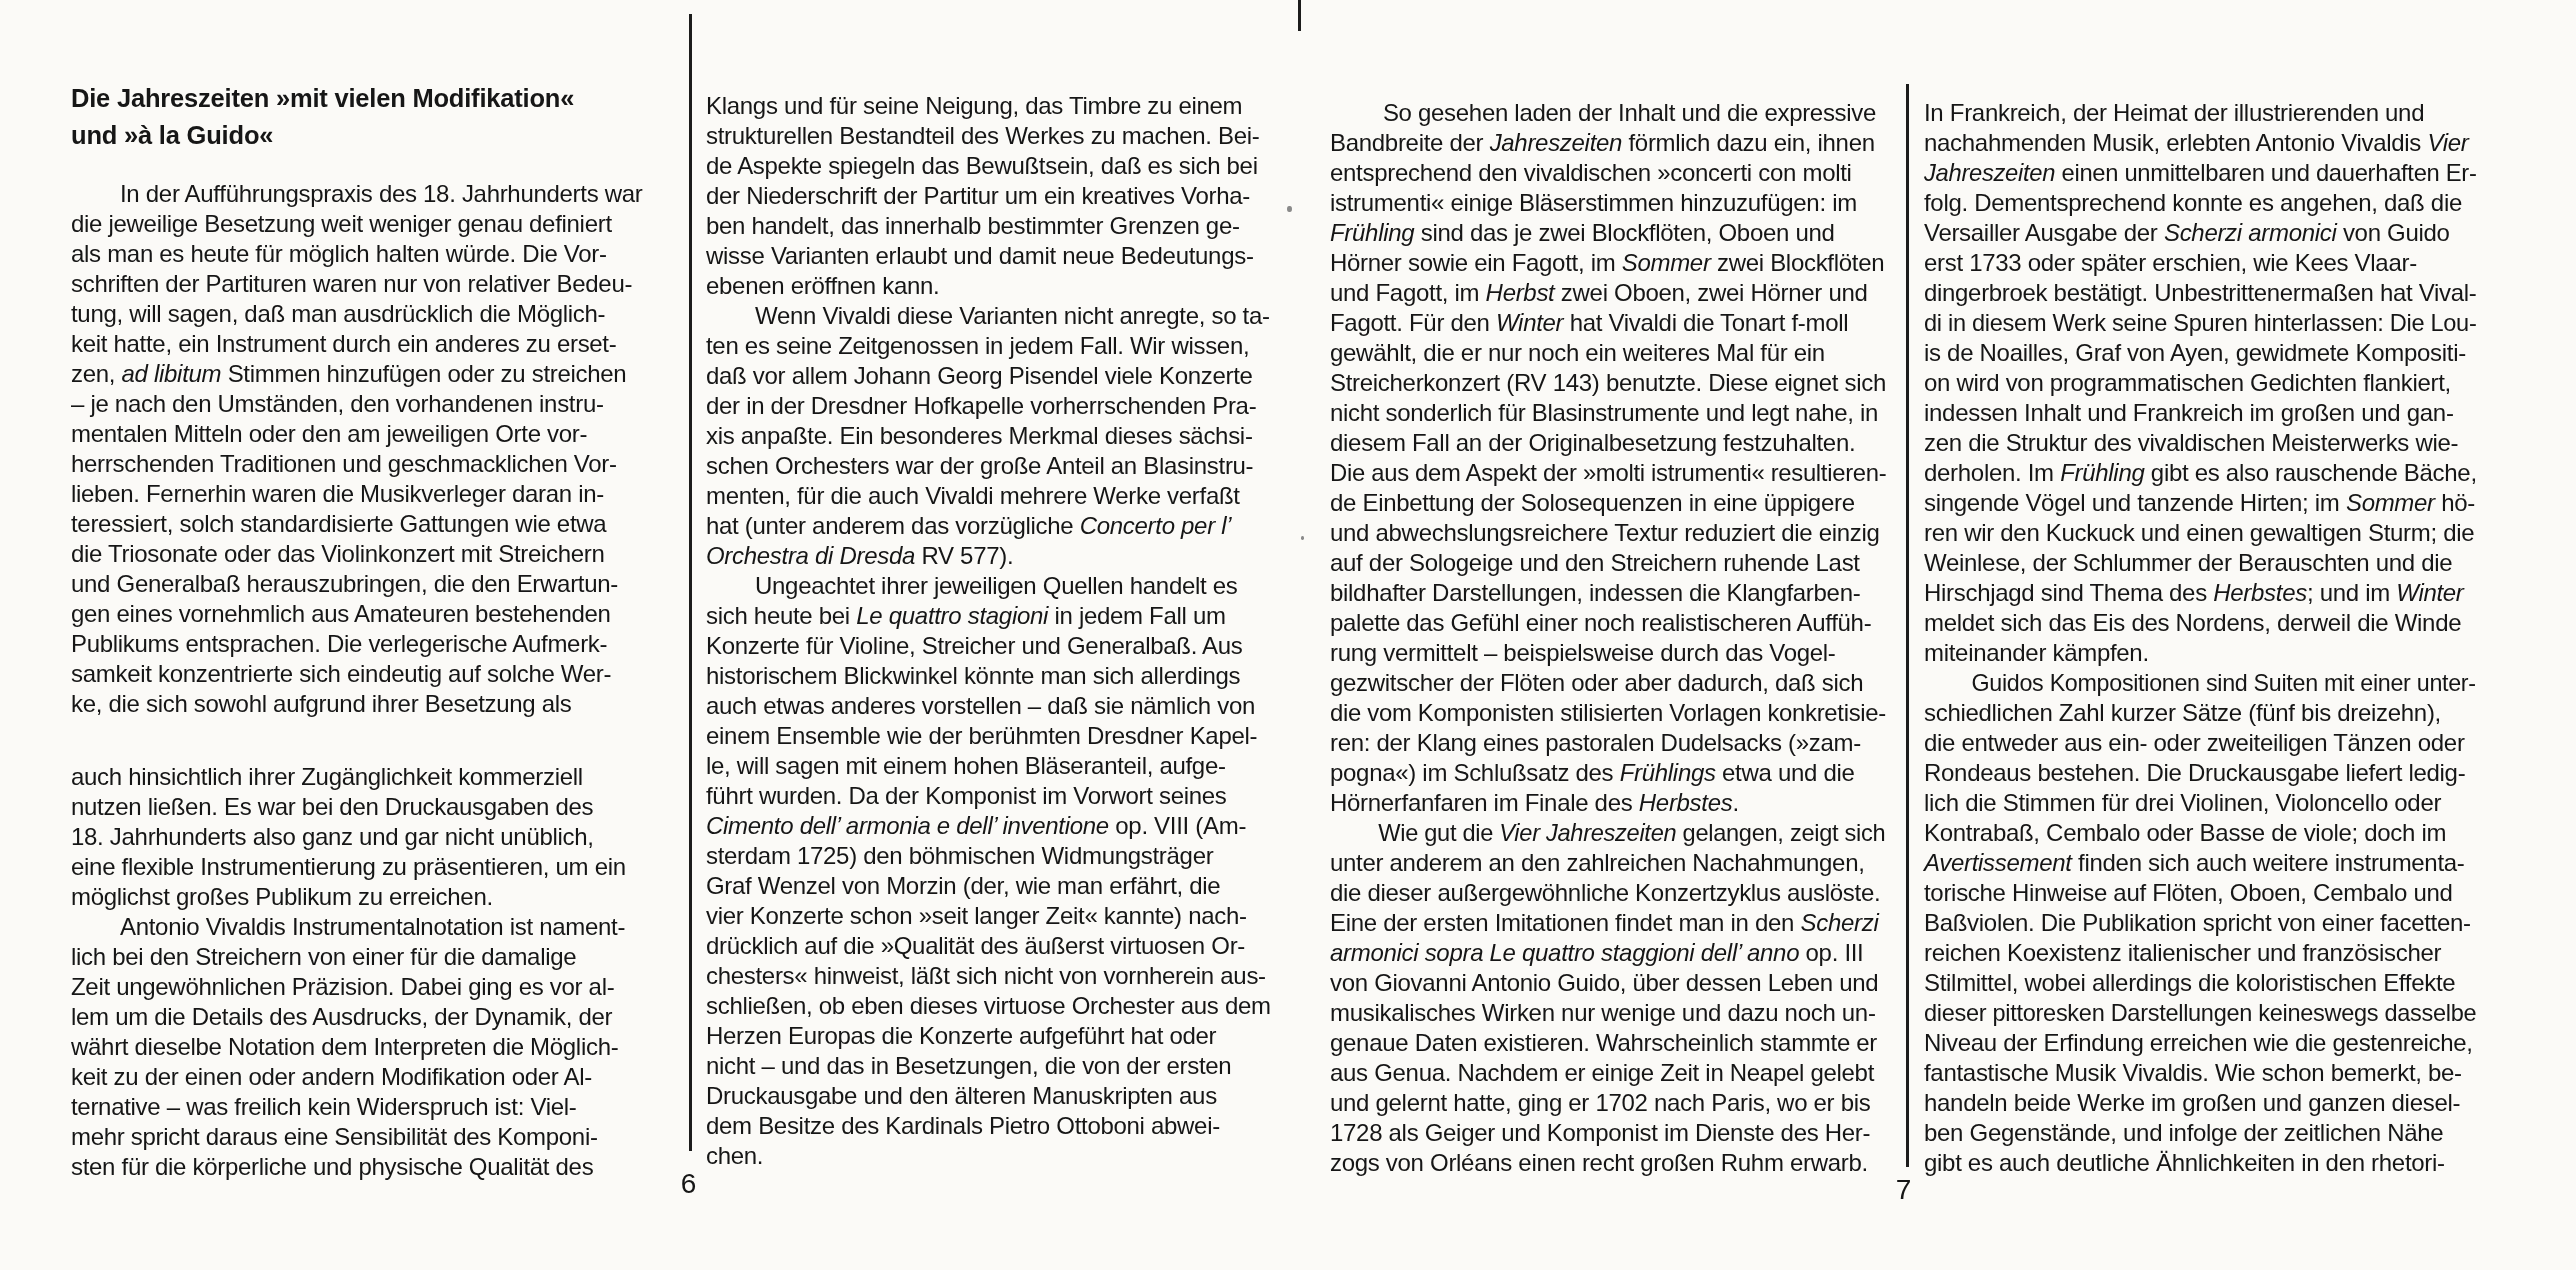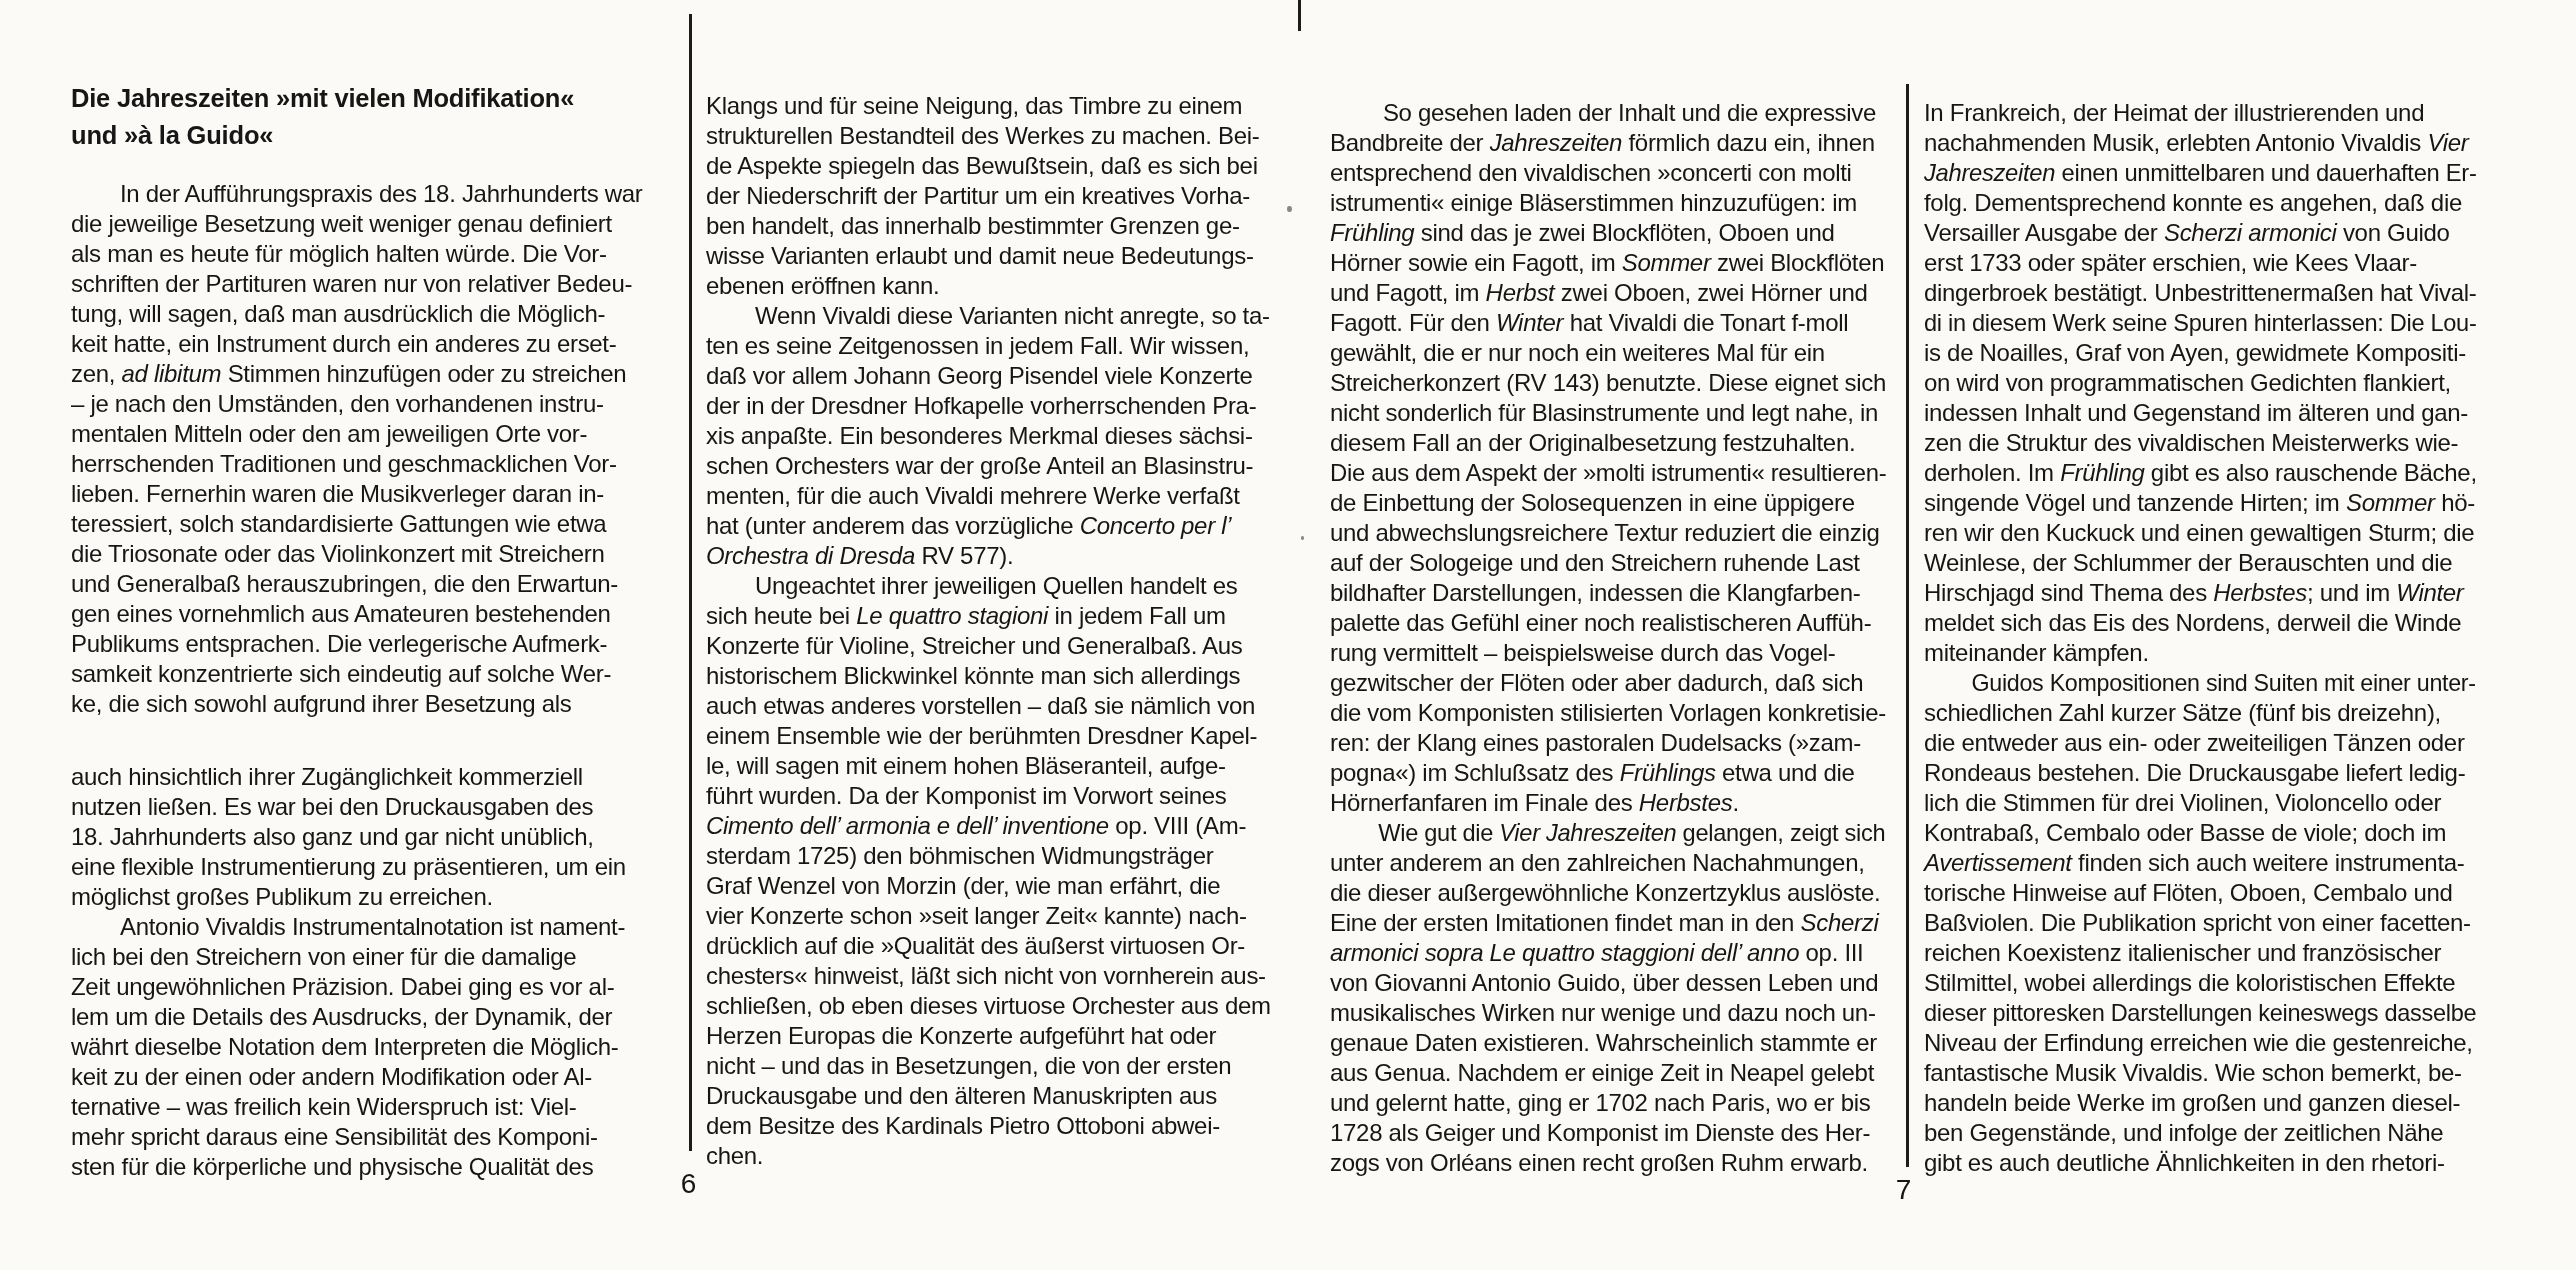--- a/index.html
+++ b/index.html
@@ -171,21 +171,21 @@
       <div class="line" style="word-spacing: 0px;">In Frankreich, der Heimat der illustrierenden und</div>
       <div class="line" style="word-spacing: 0px;">nachahmenden Musik, erlebten Antonio Vivaldis <i>Vier</i></div>
       <div class="line" style="word-spacing: 0px; transform: scaleX(0.990099);"><i>Jahreszeiten</i> einen unmittelbaren und dauerhaften Er-</div>
       <div class="line" style="word-spacing: 0px;">folg. Dementsprechend konnte es angehen, daß die</div>
       <div class="line" style="word-spacing: 0px;">Versailler Ausgabe der <i>Scherzi armonici</i> von Guido</div>
       <div class="line" style="word-spacing: 0px;">erst 1733 oder später erschien, wie Kees Vlaar-</div>
       <div class="line" style="word-spacing: 0px; transform: scaleX(0.998336);">dingerbroek bestätigt. Unbestrittenermaßen hat Vival-</div>
       <div class="line" style="word-spacing: 0px; transform: scaleX(0.981997);">di in diesem Werk seine Spuren hinterlassen: Die Lou-</div>
       <div class="line" style="word-spacing: 0px;">is de Noailles, Graf von Ayen, gewidmete Kompositi-</div>
       <div class="line" style="word-spacing: 0px;">on wird von programmatischen Gedichten flankiert,</div>
-      <div class="line" style="word-spacing: 0px;">indessen Inhalt und Gegenstand im älteren und gan-</div>
+      <div class="line" style="word-spacing: 0px;">indessen Inhalt und Frankreich im großen und gan-</div>
       <div class="line" style="word-spacing: 0px;">zen die Struktur des vivaldischen Meisterwerks wie-</div>
       <div class="line" style="word-spacing: 0px;">derholen. Im <i>Frühling</i> gibt es also rauschende Bäche,</div>
       <div class="line" style="word-spacing: 0px;">singende Vögel und tanzende Hirten; im <i>Sommer</i> hö-</div>
       <div class="line" style="word-spacing: 0px;">ren wir den Kuckuck und einen gewaltigen Sturm; die</div>
       <div class="line" style="word-spacing: 0px;">Weinlese, der Schlummer der Berauschten und die</div>
       <div class="line" style="word-spacing: 0px;">Hirschjagd sind Thema des <i>Herbstes</i>; und im <i>Winter</i></div>
       <div class="line" style="word-spacing: 0px;">meldet sich das Eis des Nordens, derweil die Winde</div>
       <div class="line end" style="word-spacing: 0px;">miteinander kämpfen.</div>
       <div class="line indent" style="word-spacing: 0px; transform: scaleX(0.969305);">Guidos Kompositionen sind Suiten mit einer unter-</div>
       <div class="line" style="word-spacing: 0px;">schiedlichen Zahl kurzer Sätze (fünf bis dreizehn),</div>

